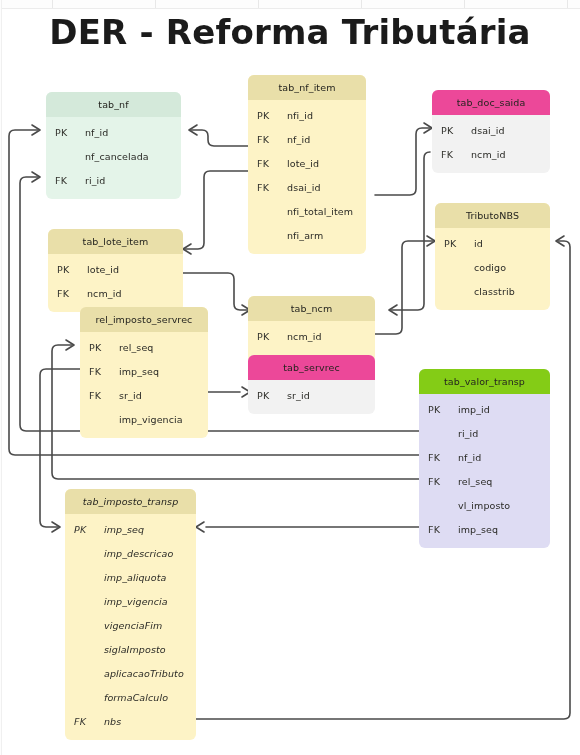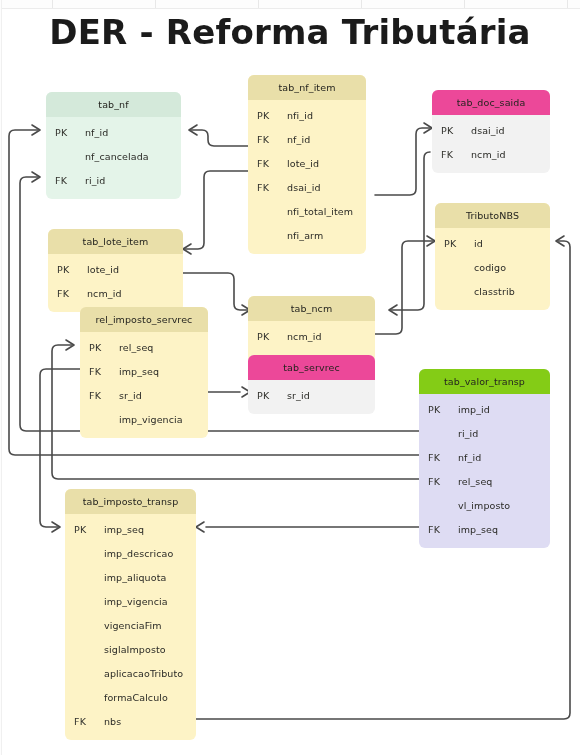--- a/index.html
+++ b/index.html
@@ -268,21 +268,21 @@
         <span class="k"></span>
         <span class="f">vl_imposto</span>
       </div>
       <div class="row">
         <span class="k">FK</span>
         <span class="f">imp_seq</span>
       </div>
     </div>
   </div>
 
-  <div class="tbl yellow" style="left:65px;top:489px;width:131px;">
+  <div class="tbl yellow" style="left:65px;top:489px;width:131px;font-style:italic;">
     <div class="hdr">tab_imposto_transp</div>
     <div class="rows">
       <div class="row">
         <span class="k">PK</span>
         <span class="f">imp_seq</span>
       </div>
       <div class="row">
         <span class="k"></span>
         <span class="f">imp_descricao</span>
       </div>

